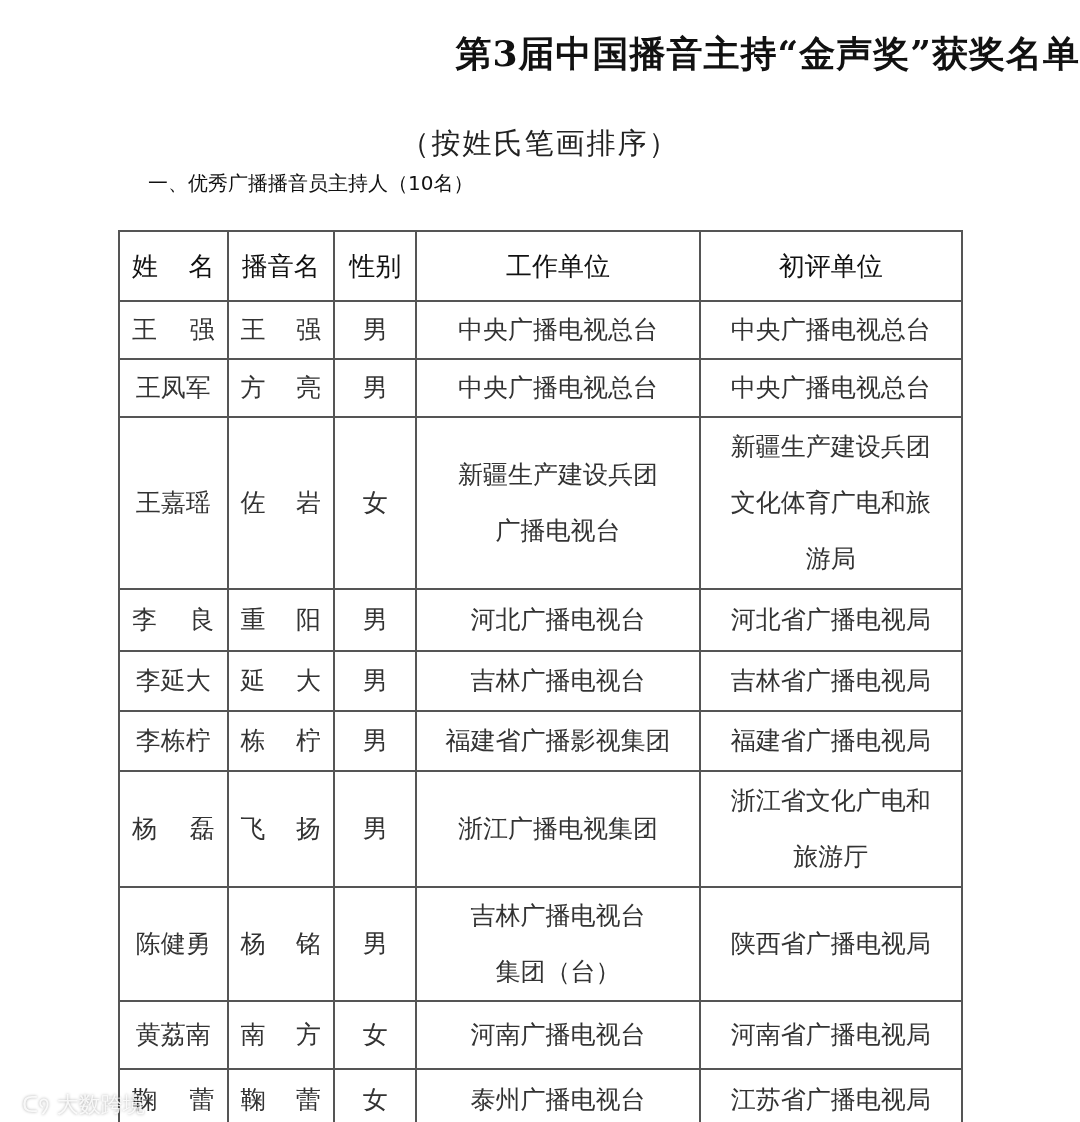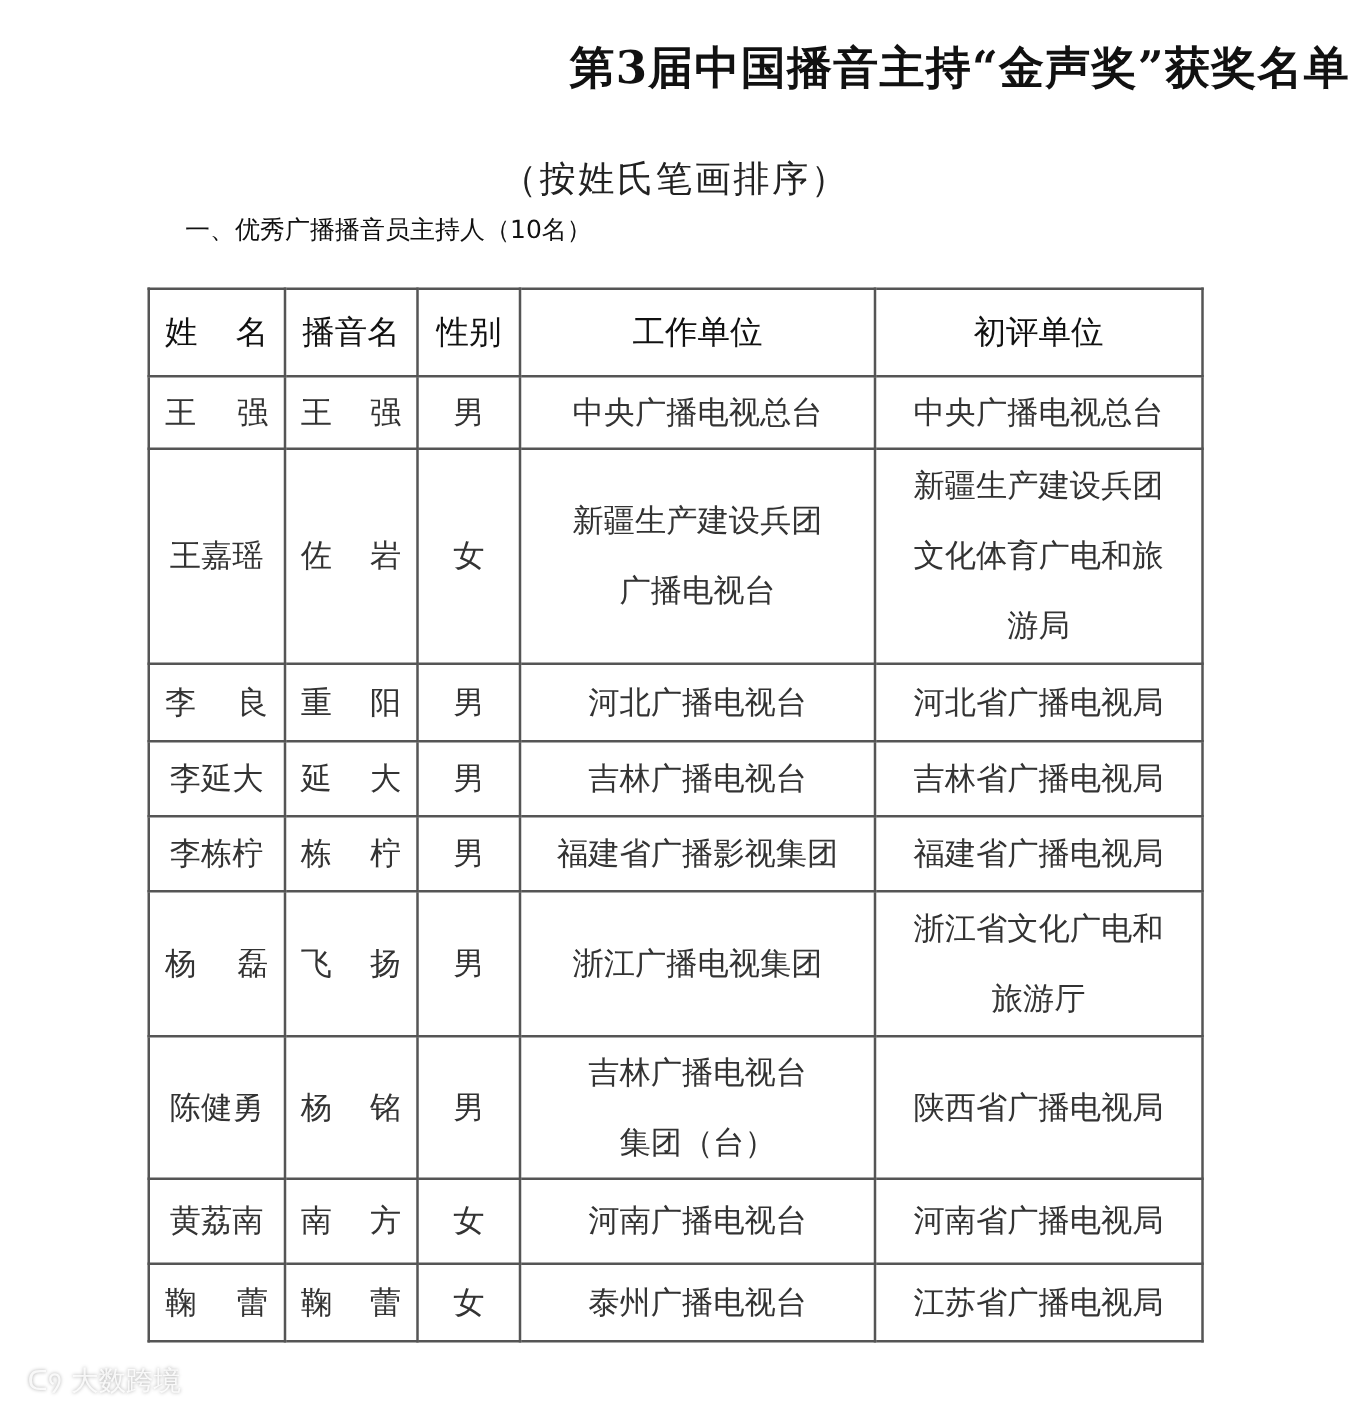--- a/index.html
+++ b/index.html
@@ -78,20 +78,40 @@
         <td>
           <div>男</div>
         </td>
         <td>
           <div>中央广播电视总台</div>
         </td>
         <td>
           <div>中央广播电视总台</div>
         </td>
       </tr>
+      <tr style="height: 56px;">
+        <td>
+          <div>王凤军</div>
+        </td>
+        <td>
+          <div class="spread">
+            <span>方</span>
+            <span>亮</span>
+          </div>
+        </td>
+        <td>
+          <div>男</div>
+        </td>
+        <td>
+          <div>中央广播电视总台</div>
+        </td>
+        <td>
+          <div>中央广播电视总台</div>
+        </td>
+      </tr>
       <tr style="height: 172px;">
         <td>
           <div>王嘉瑶</div>
         </td>
         <td>
           <div class="spread">
             <span>佐</span>
             <span>岩</span>
           </div>
         </td>

